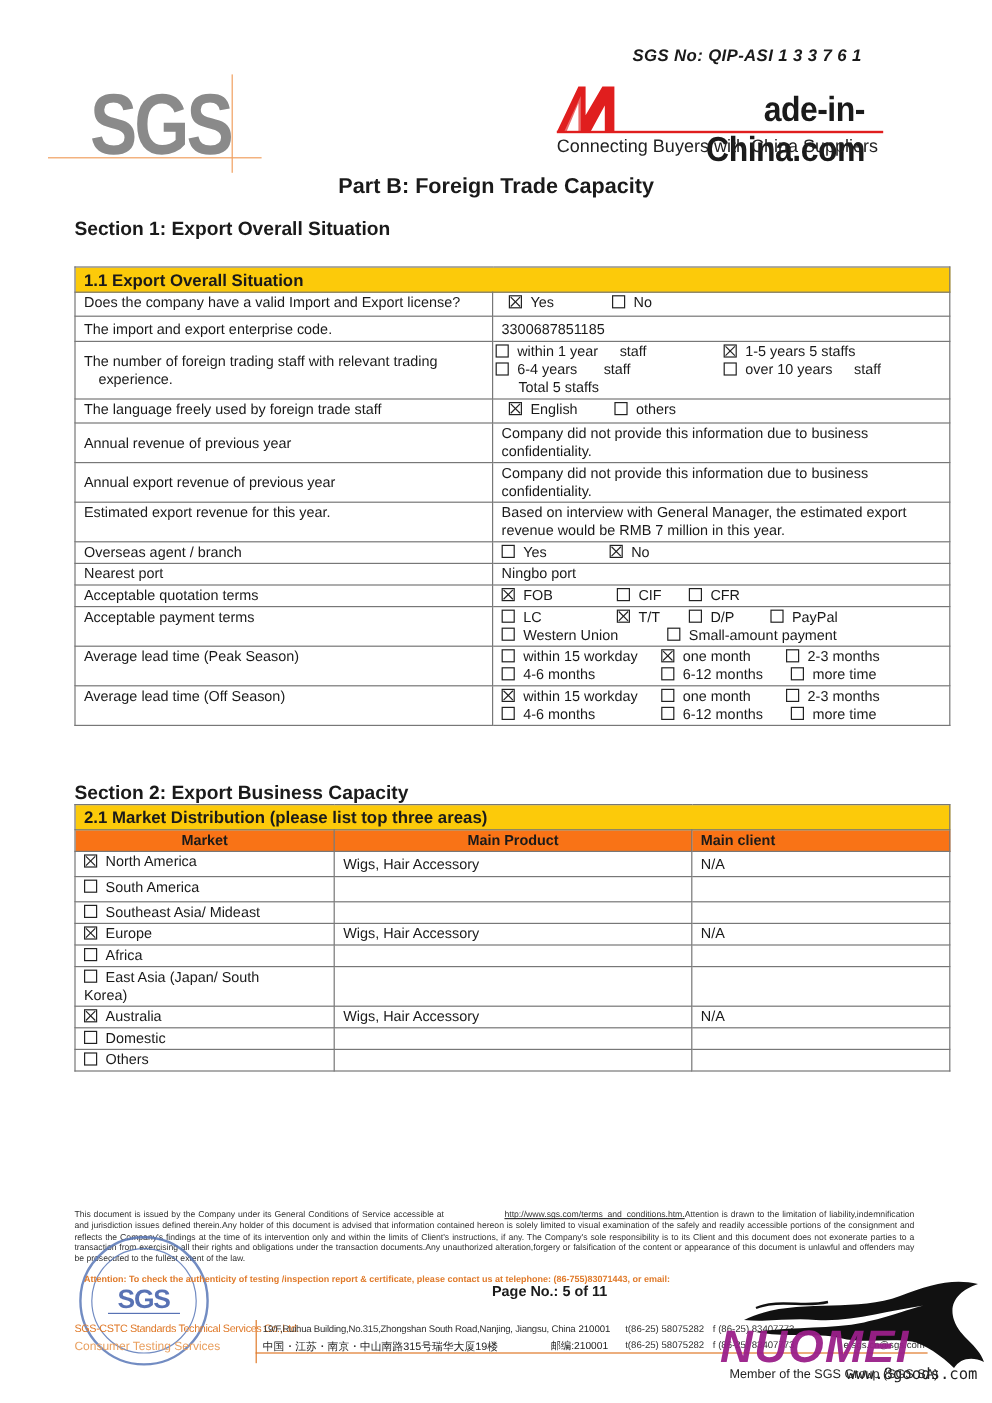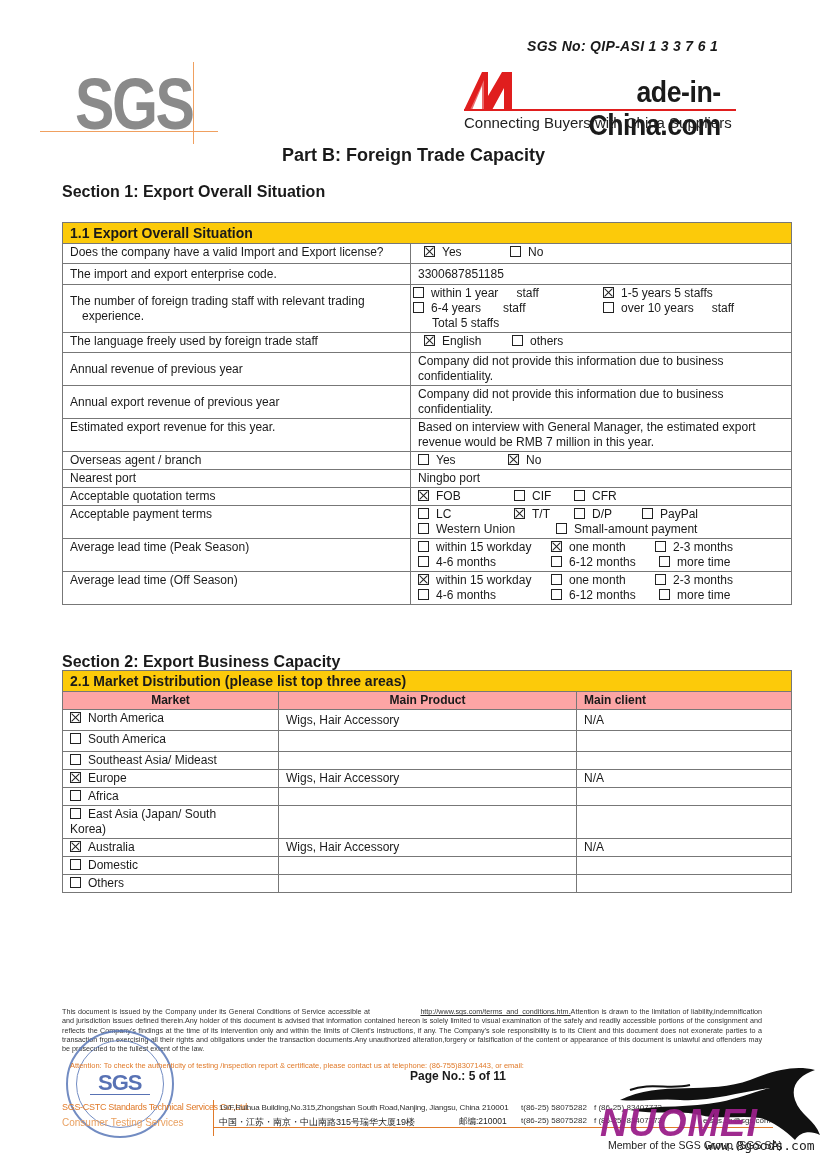--- a/index.html
+++ b/index.html
@@ -18,35 +18,35 @@
   .mic-logo .mic-text { position: absolute; left: 46px; top: 8px; font-size: 29px; font-weight: bold; color: #1a1a1a; letter-spacing: -0.5px; transform: scaleX(0.92); transform-origin: left top; }
   .mic-logo .mic-underline { position: absolute; left: 0; top: 41px; width: 272px; height: 2px; background: #e01e1e; }
   .mic-logo .mic-tag { position: absolute; left: 0; top: 46px; font-size: 15px; color: #222; white-space: nowrap; }
 
   .part-title { position: absolute; top: 145px; left: 0; width: 827px; text-align: center; font-size: 18px; font-weight: bold; }
   .section-title { position: absolute; left: 62px; font-size: 16px; font-weight: bold; }
 
   table.grid { position: absolute; left: 62px; width: 730px; border-collapse: collapse; font-size: 12px; }
   table.grid td, table.grid th { border: 1px solid #777; padding: 1px 7px; vertical-align: top; line-height: 15px; }
   table.grid tr.banner td { background: #fcca0a; font-weight: bold; font-size: 14px; padding: 2px 7px; line-height: 16px; }
-  table.grid th { background: #fca5a5; font-weight: bold; font-size: 12px; text-align: center; }
+  table.grid th { background: #f97316; font-weight: bold; font-size: 12px; text-align: center; }
   table.grid th.left { text-align: left; }
   td.q { width: 348px; }
   td.q.mid { vertical-align: middle; }
   td.q.indent .cont { padding-left: 12px; }
   .opt { display: inline-block; white-space: nowrap; }
   .cb { display: inline-block; width: 11px; height: 11px; border: 1px solid #222; vertical-align: -1px; margin-right: 7px; position: relative; background: #fff; }
   .cb.on::before, .cb.on::after { content: ""; position: absolute; left: 4px; top: -1px; width: 1px; height: 11px; background: #222; }
   .cb.on::before { transform: rotate(45deg); }
   .cb.on::after { transform: rotate(-45deg); }
   .line { display: block; white-space: nowrap; }
 
   .footer-text { position: absolute; left: 62px; top: 1007px; width: 700px; font-size: 7.2px; line-height: 9.3px; color: #333; text-align: justify; }
   .footer-text a { color: #333; text-decoration: underline; padding-left: 48px; }
-  .attention { position: absolute; left: 70px; top: 1061px; font-size: 7.5px; font-weight: normal; color: #e07a2a; white-space: nowrap; }
+  .attention { position: absolute; left: 70px; top: 1061px; font-size: 7.5px; font-weight: bold; color: #e07a2a; white-space: nowrap; }
   .page-no { position: absolute; left: 378px; top: 1069px; font-size: 12px; font-weight: bold; padding-left: 32px; }
 
   .stamp { position: absolute; left: 66px; top: 1030px; width: 108px; height: 108px; border: 2px solid #5a78b8; border-radius: 50%; opacity: 0.85; }
   .stamp .inner { position: absolute; left: 8px; top: 8px; width: 88px; height: 88px; border: 1px solid #5a78b8; border-radius: 50%; }
   .stamp .stamp-logo { position: absolute; left: 30px; top: 38px; font-size: 22px; font-weight: bold; color: #3c5aa8; letter-spacing: -1px; }
   .stamp .stamp-bar { position: absolute; left: 22px; top: 62px; width: 60px; height: 1px; background: #3c5aa8; }
 
   .company-en { position: absolute; left: 62px; top: 1102px; font-size: 9px; color: #e07a2a; white-space: nowrap; letter-spacing: -0.3px; }
   .company-sub { position: absolute; left: 62px; top: 1117px; font-size: 10px; color: #e9a060; white-space: nowrap; }
   .addr-bar { position: absolute; left: 213px; top: 1100px; width: 1px; height: 36px; background: #e07a2a; }

